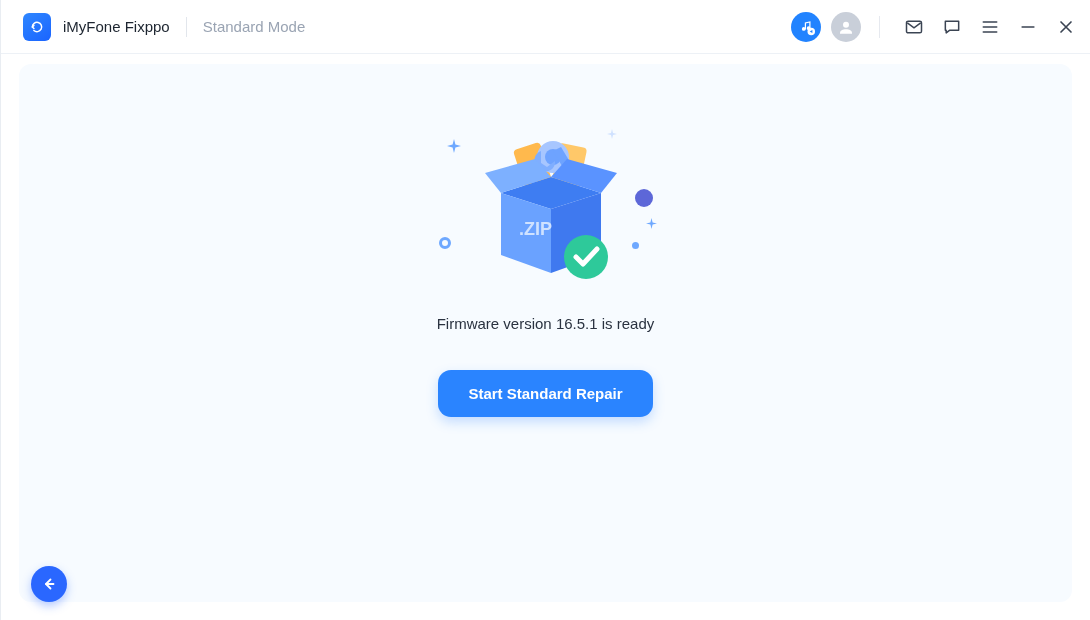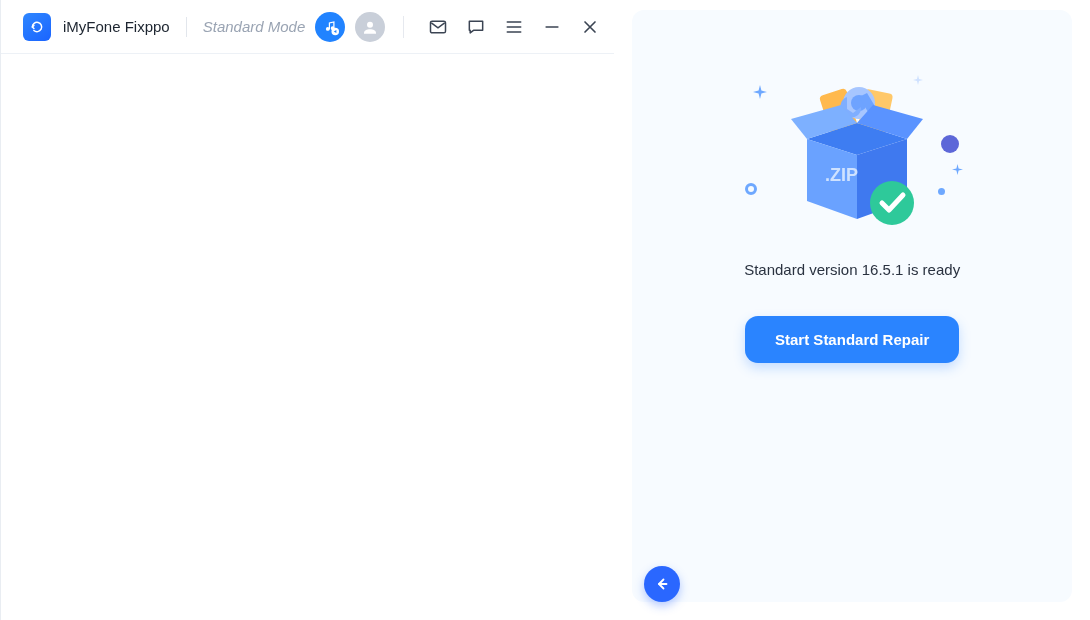--- a/index.html
+++ b/index.html
@@ -1,30 +1,30 @@
 <!DOCTYPE html>
 <html><head>
 <meta charset="utf-8">
 <style>
   html,body{margin:0;padding:0;width:1090px;height:620px;font-family:"Segoe UI",Arial,Helvetica,sans-serif;background:#fff;color:#222;-webkit-font-smoothing:antialiased;}
   *{box-sizing:border-box;}
-  .window{width:1090px;height:620px;overflow:hidden;border-left:1px solid #e9edf2;display:flex;flex-direction:row;position:relative;}
+  .window{width:1090px;height:620px;overflow:hidden;border-left:1px solid #e9edf2;display:flex;flex-direction:column;position:relative;}
   
   .side-hint{position:absolute;left:0;top:0;width:12px;height:54px;display:flex;flex-direction:column;}
   .side-hint div{flex:1;}
   .sh1{background:#ffa63e;}
   .sh2{background:#fe9026;}
   .sh3{background:#ffb75d;}
   
   .titlebar{height:54px;background:#fff;display:flex;align-items:center;border-bottom:1px solid #edf1f6;position:relative;padding-left:22px;padding-right:12px;}
   .app-logo{width:28px;height:28px;border-radius:6px;background:linear-gradient(145deg,#2f87ff,#1a64ff);display:flex;align-items:center;justify-content:center;margin-right:12px;}
   .app-logo svg{width:16px;height:16px;}
   .app-name{font-size:15px;color:#1d2530;font-weight:500;}
   .vsep{width:1px;height:20px;background:#e2e6ec;margin:0 16px;}
-  .mode-label{font-size:15px;color:#9aa4b3;font-style:italic;}
+  .mode-label{font-size:15px;color:#9aa4b3;}
   .spacer{flex:1;}
   .buy-btn{background:#ff8a1f;border-radius:14px;height:28px;padding:0 14px 0 10px;display:flex;align-items:center;color:#fff;font-weight:600;font-size:13px;cursor:pointer;gap:6px;}
   .icon-circle{width:30px;height:30px;border-radius:50%;display:flex;align-items:center;justify-content:center;margin-left:10px;cursor:pointer;}
   .ic-music{background:#2183ff;}
   .ic-user{background:#c9cfd9;}
   .tb-icons{display:flex;align-items:center;margin-left:10px;gap:14px;}
   .vsep2{width:1px;height:22px;background:#e6e9ef;margin:0 8px;}
   .tb-btn{width:24px;height:24px;color:#3b4453;display:flex;align-items:center;justify-content:center;cursor:pointer;}
   .tb-btn svg{width:20px;height:20px;}
   
@@ -161,21 +161,21 @@
 
             <text x="48" y="96" fill="#cfe2ff" font-family="Arial" font-weight="700" font-size="18">.ZIP</text>
 
             <circle cx="115" cy="118" r="22" fill="#2ec99a"></circle>
             <path d="M105 118l7 7 14-15" stroke="#fff" stroke-width="5" fill="none" stroke-linecap="round" stroke-linejoin="round"></path>
           </svg>
         </div>
       </div>
 
       <div class="fw-line">
-        <span>Standard version </span><b>16.5.1</b><span> is ready</span>
+        <span>Firmware version </span><b>16.5.1</b><span> is ready</span>
       </div>
 
 
       <div class="primary-btn">
         <span>Start Standard Repair</span>
       </div>
 
       <div class="back-btn">
         <svg viewBox="0 0 24 24" fill="none">
             <path d="M14 6l-6 6 6 6" stroke="#fff" stroke-width="2.4" stroke-linecap="round" stroke-linejoin="round"></path>

